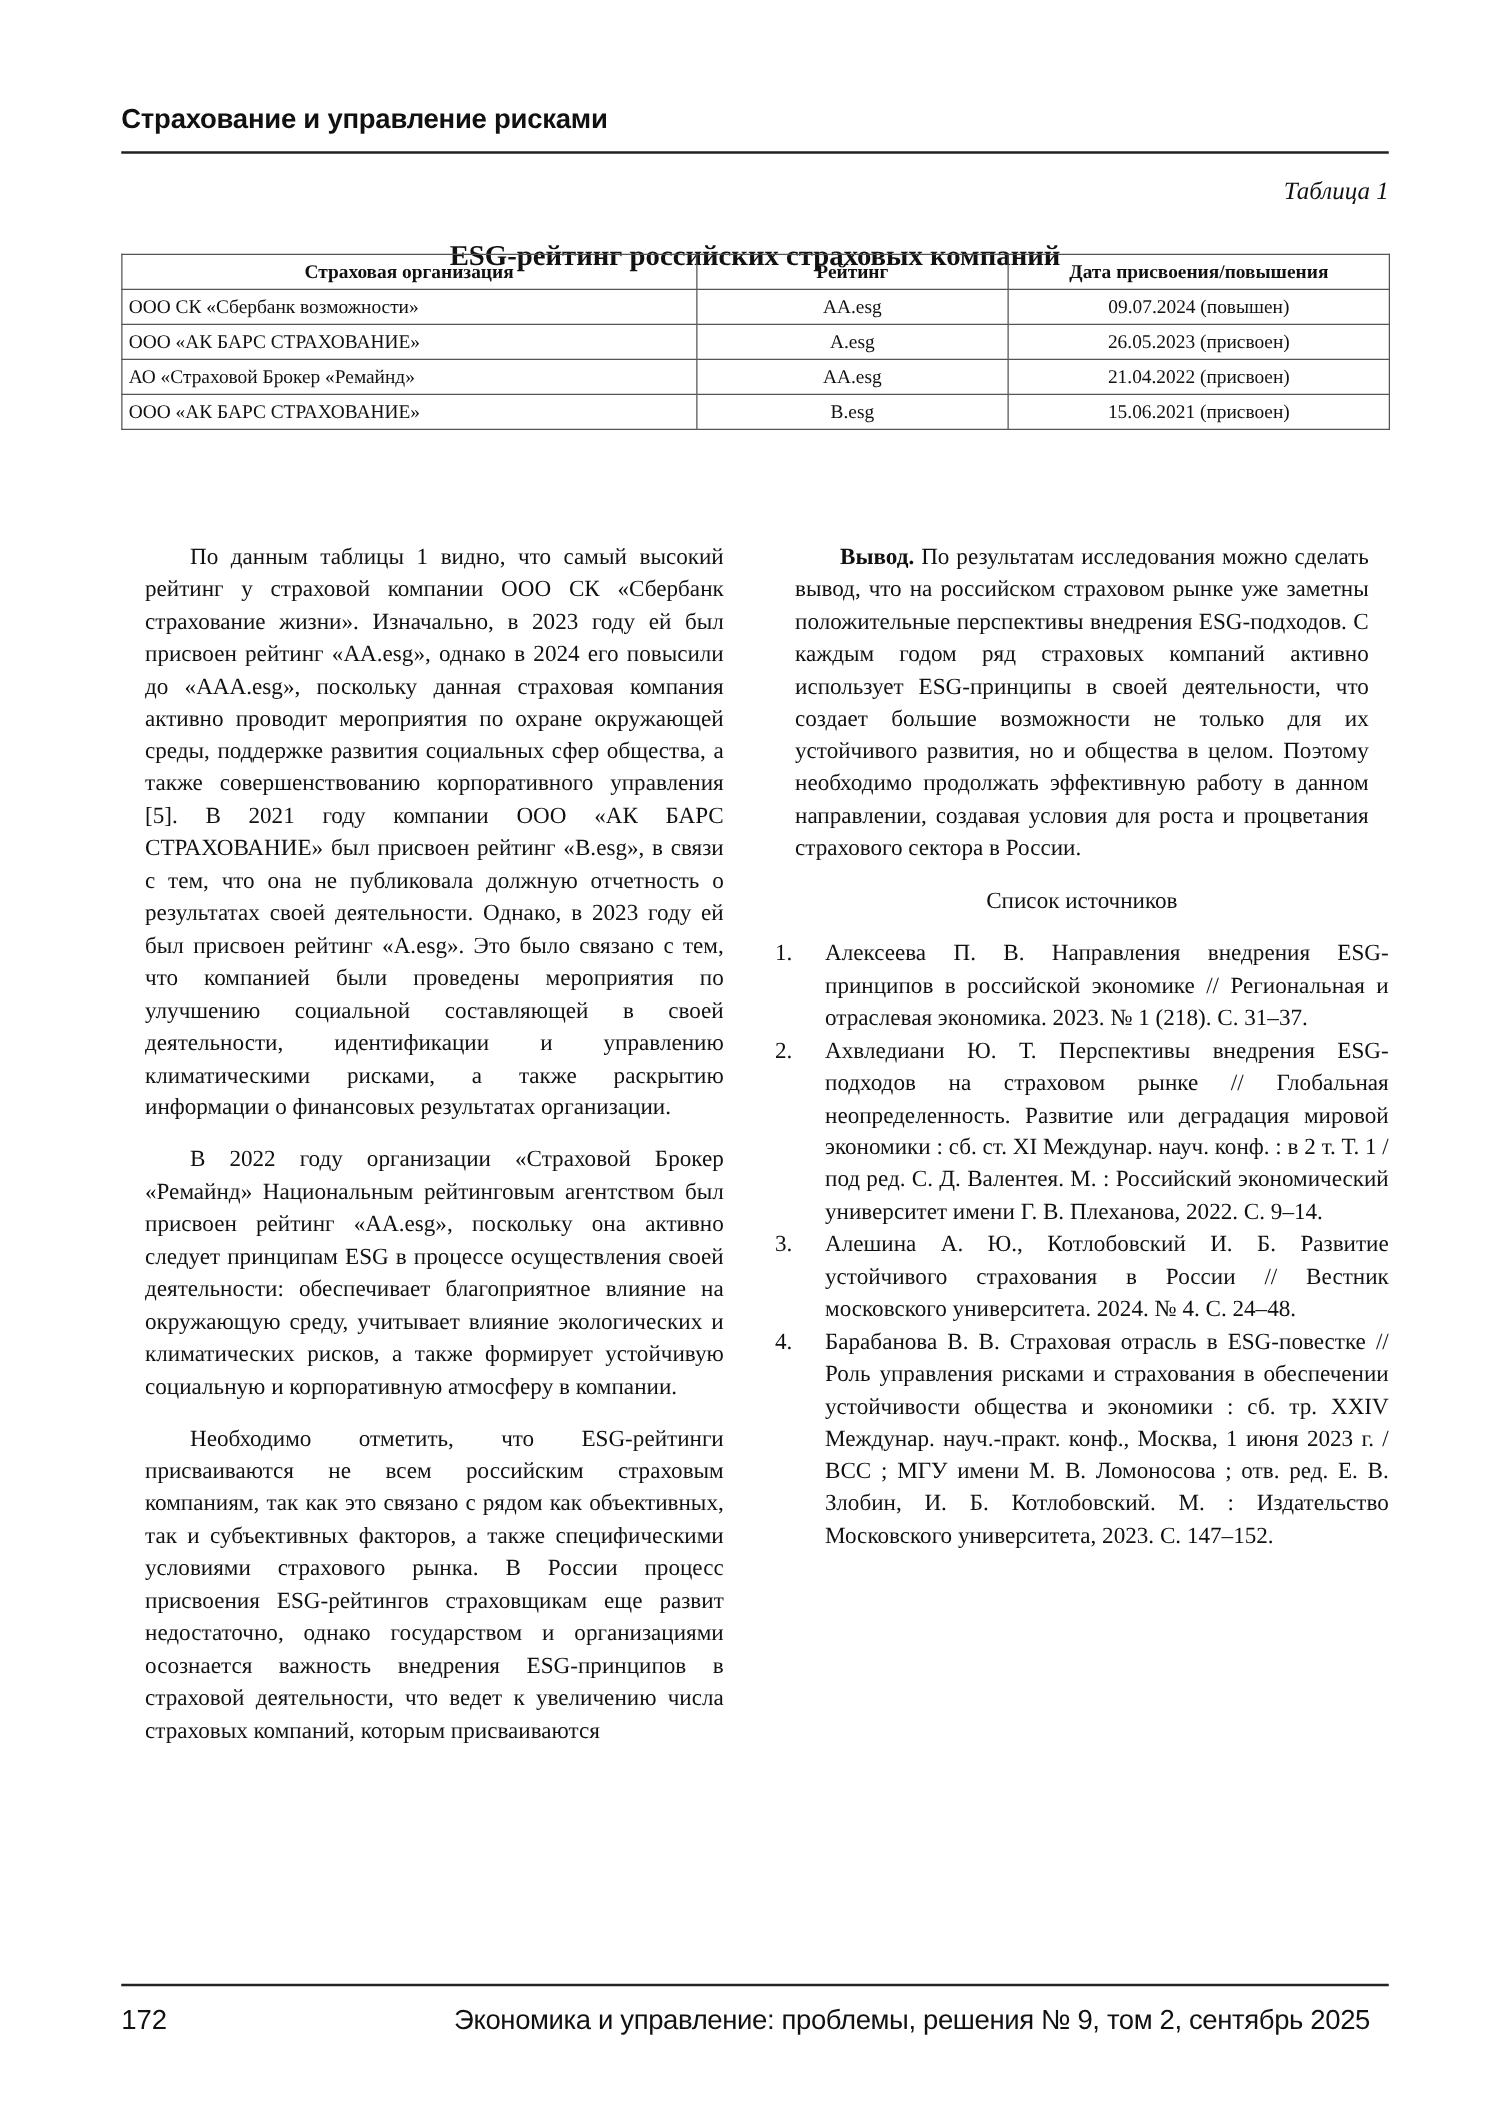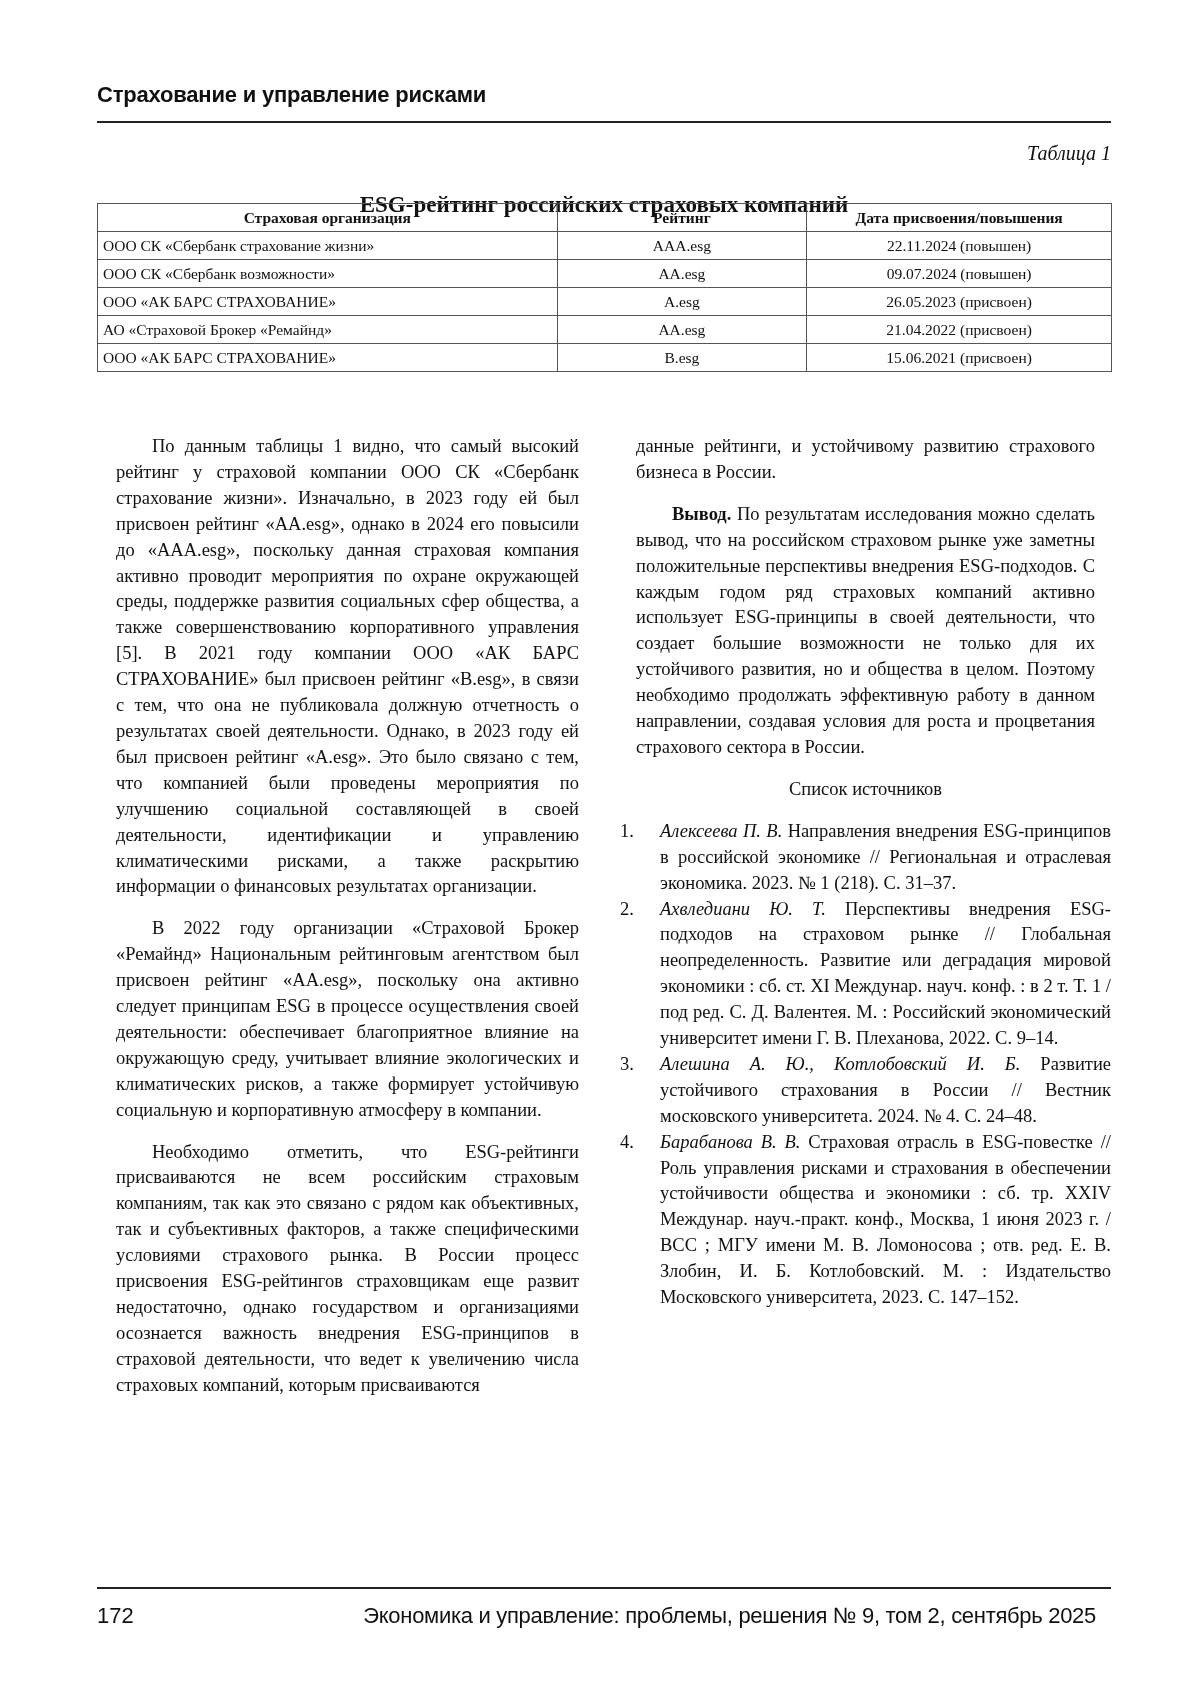--- a/index.html
+++ b/index.html
@@ -16,21 +16,21 @@
   table.esg col.c1 { width: 460px; } table.esg col.c2 { width: 250px; } table.esg col.c3 { width: 305px; }
   .col { position: absolute; top: 418px; font-family: "Liberation Serif", serif; font-size: 18.5px; line-height: 25.9px; text-align: justify; }
   .col-left { left: 100px; width: 495px; }
   .col-right { left: 620px; width: 491px; }
   .col p { margin: 16px; text-indent: 36px; hyphens: auto; }
   .bold-lead { font-weight: bold; }
   .refs-title { text-align: center; font-weight: normal; margin: 28px 0 27px 0; text-indent: 0 !important; }
   ol.refs { list-style: none; margin: 0; padding: 0; }
   ol.refs li { position: relative; padding-left: 40px; text-align: justify; }
   ol.refs li .num { position: absolute; left: 0; top: 0; }
-  .author { font-style: italic; }
+  .author { }
   .rule-bottom { position: absolute; left: 97px; top: 1587px; width: 1014px; height: 2px; background: #222; }
   .footer { position: absolute; left: 97px; top: 1603px; width: 1014px; font-family: "Liberation Sans", sans-serif; font-size: 22px; }
   .footer .pno { position: absolute; left: 0; top: 0; }
   .footer .journal { position: absolute; right: 15px; top: 0; letter-spacing: -0.3px; }
 </style>
 </head>
 <body>
 
 <div class="page">
 
@@ -48,25 +48,20 @@
       </colgroup>
     <thead>
       <tr>
         <th>Страховая организация</th>
         <th>Рейтинг</th>
         <th>Дата присвоения/повышения</th>
       </tr>
     </thead>
     <tbody>
       <tr>
-        <td>ООО СК «Сбербанк страхование жизни»</td>
-        <td class="c">AAA.esg</td>
-        <td class="c">22.11.2024 (повышен)</td>
-      </tr>
-      <tr>
         <td>ООО СК «Сбербанк возможности»</td>
         <td class="c">AA.esg</td>
         <td class="c">09.07.2024 (повышен)</td>
       </tr>
       <tr>
         <td>ООО «АК БАРС СТРАХОВАНИЕ»</td>
         <td class="c">A.esg</td>
         <td class="c">26.05.2023 (присвоен)</td>
       </tr>
       <tr>
@@ -82,21 +77,20 @@
     </tbody>
   </table>
 
   <div class="col col-left" lang="ru">
     <p>По данным таблицы 1 видно, что самый высокий рейтинг у страховой компании ООО СК «Сбербанк страхование жизни». Изначально, в 2023 году ей был присвоен рейтинг «AA.esg», однако в 2024 его повысили до «AAA.esg», поскольку данная страховая компания активно проводит мероприятия по охране окружающей среды, поддержке развития социальных сфер общества, а также совершенствованию корпоративного управления [5]. В 2021 году компании ООО «АК БАРС СТРАХОВАНИЕ» был присвоен рейтинг «B.esg», в связи с тем, что она не публиковала должную отчетность о результатах своей деятельности. Однако, в 2023 году ей был присвоен рейтинг «A.esg». Это было связано с тем, что компанией были проведены мероприятия по улучшению социальной составляющей в своей деятельности, идентификации и управлению климатическими рисками, а также раскрытию информации о финансовых результатах организации.</p>
     <p>В 2022 году организации «Страховой Брокер «Ремайнд» Национальным рейтинговым агентством был присвоен рейтинг «AA.esg», поскольку она активно следует принципам ESG в процессе осуществления своей деятельности: обеспечивает благоприятное влияние на окружающую среду, учитывает влияние экологических и климатических рисков, а также формирует устойчивую социальную и корпоративную атмосферу в компании.</p>
     <p>Необходимо отметить, что ESG-рейтинги присваиваются не всем российским страховым компаниям, так как это связано с рядом как объективных, так и субъективных факторов, а также специфическими условиями страхового рынка. В России процесс присвоения ESG-рейтингов страховщикам еще развит недостаточно, однако государством и организациями осознается важность внедрения ESG-принципов в страховой деятельности, что ведет к увеличению числа страховых компаний, которым присваиваются</p>
   </div>
 
   <div class="col col-right" lang="ru">
-    <p style="text-indent:0">данные рейтинги, и устойчивому развитию страхового бизнеса в России.</p>
     <p><span class="bold-lead">Вывод.</span><span> По результатам исследования можно сделать вывод, что на российском страховом рынке уже заметны положительные перспективы внедрения ESG-подходов. С каждым годом ряд страховых компаний активно использует ESG-принципы в своей деятельности, что создает большие возможности не только для их устойчивого развития, но и общества в целом. Поэтому необходимо продолжать эффективную работу в данном направлении, создавая условия для роста и процветания страхового сектора в России.</span></p>
 
     <p class="refs-title">Список источников</p>
 
     <ol class="refs">
       <li>
         <span class="num">1.</span><span class="author">Алексеева П. В.</span><span> Направления внедрения ESG-принципов в российской экономике // Региональная и отраслевая экономика. 2023. № 1 (218). С. 31–37.</span>
       </li>
       <li>
         <span class="num">2.</span><span class="author">Ахвледиани Ю. Т.</span><span> Перспективы внедрения ESG-подходов на страховом рынке // Глобальная неопределенность. Развитие или деградация мировой экономики : сб. ст. XI Междунар. науч. конф. : в 2 т. Т. 1 / под ред. С. Д. Валентея. М. : Российский экономический университет имени Г. В. Плеханова, 2022. С. 9–14.</span>

